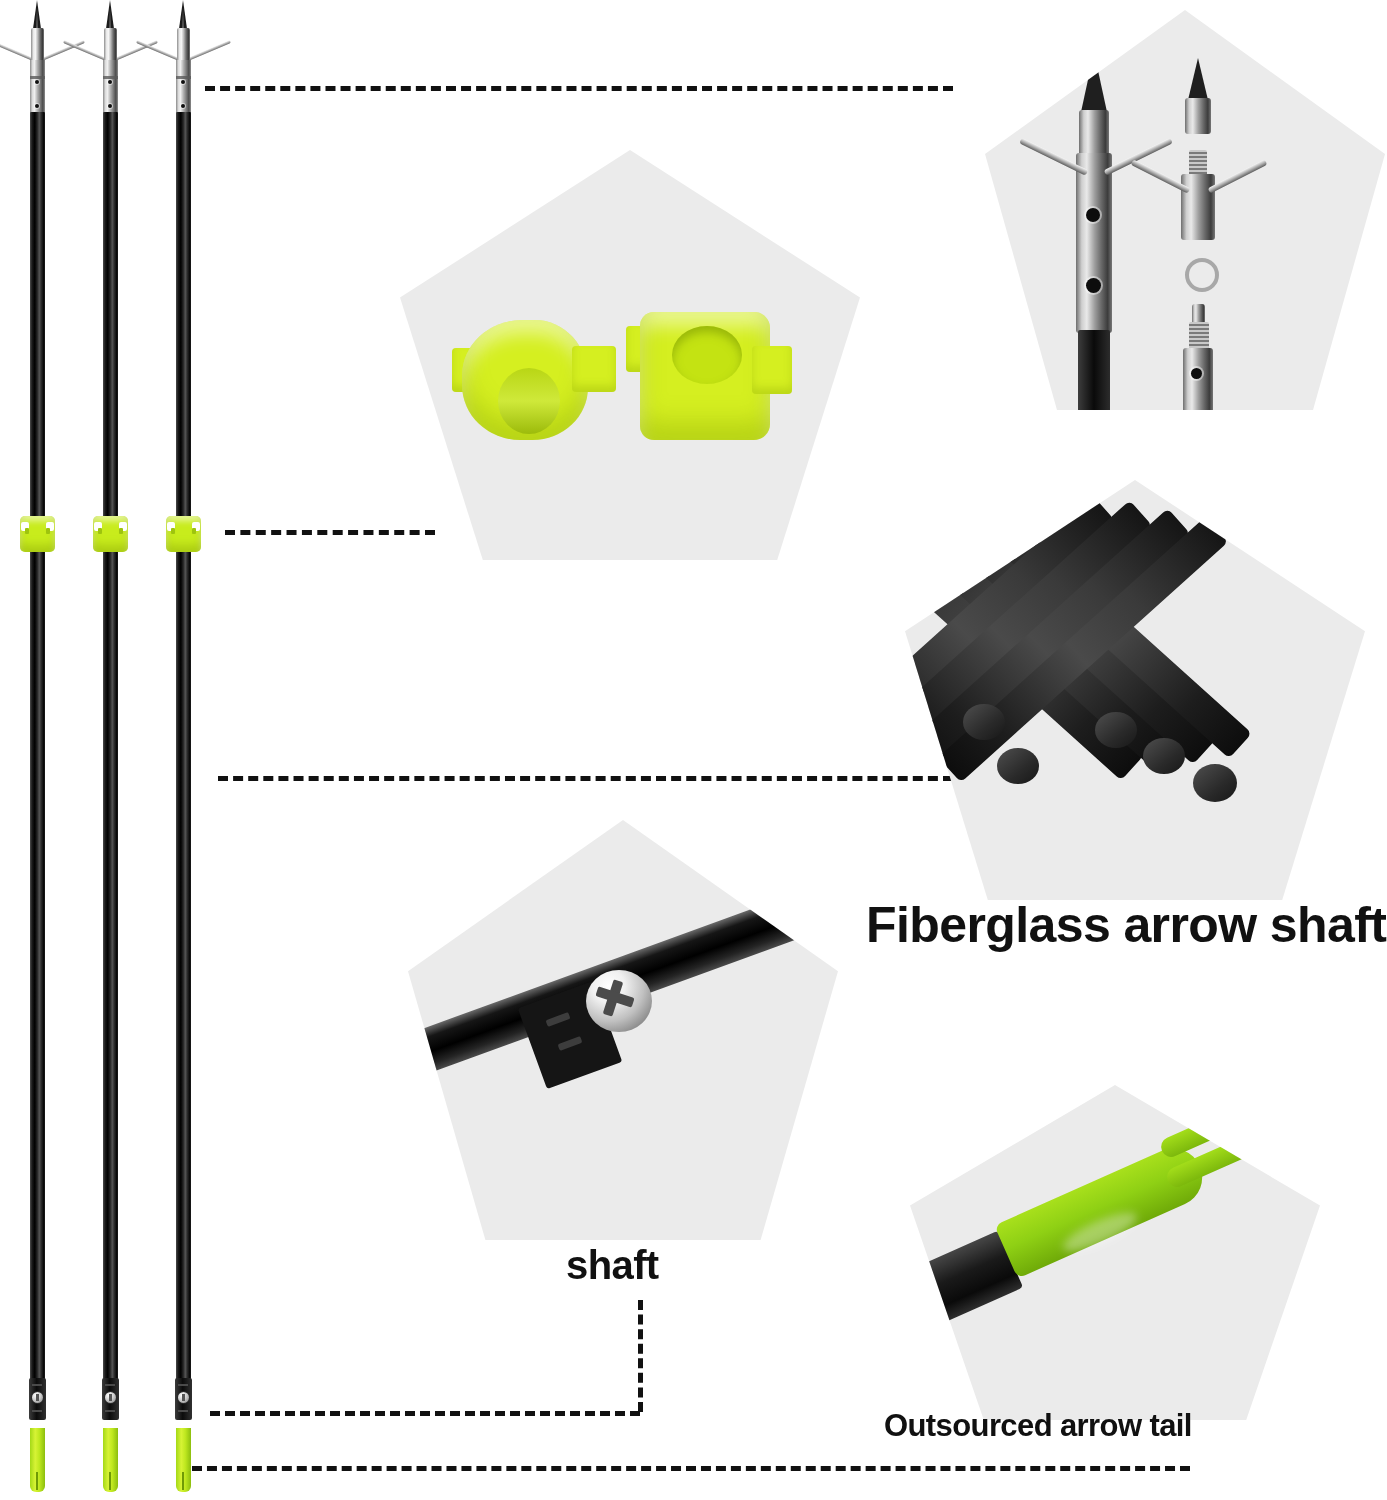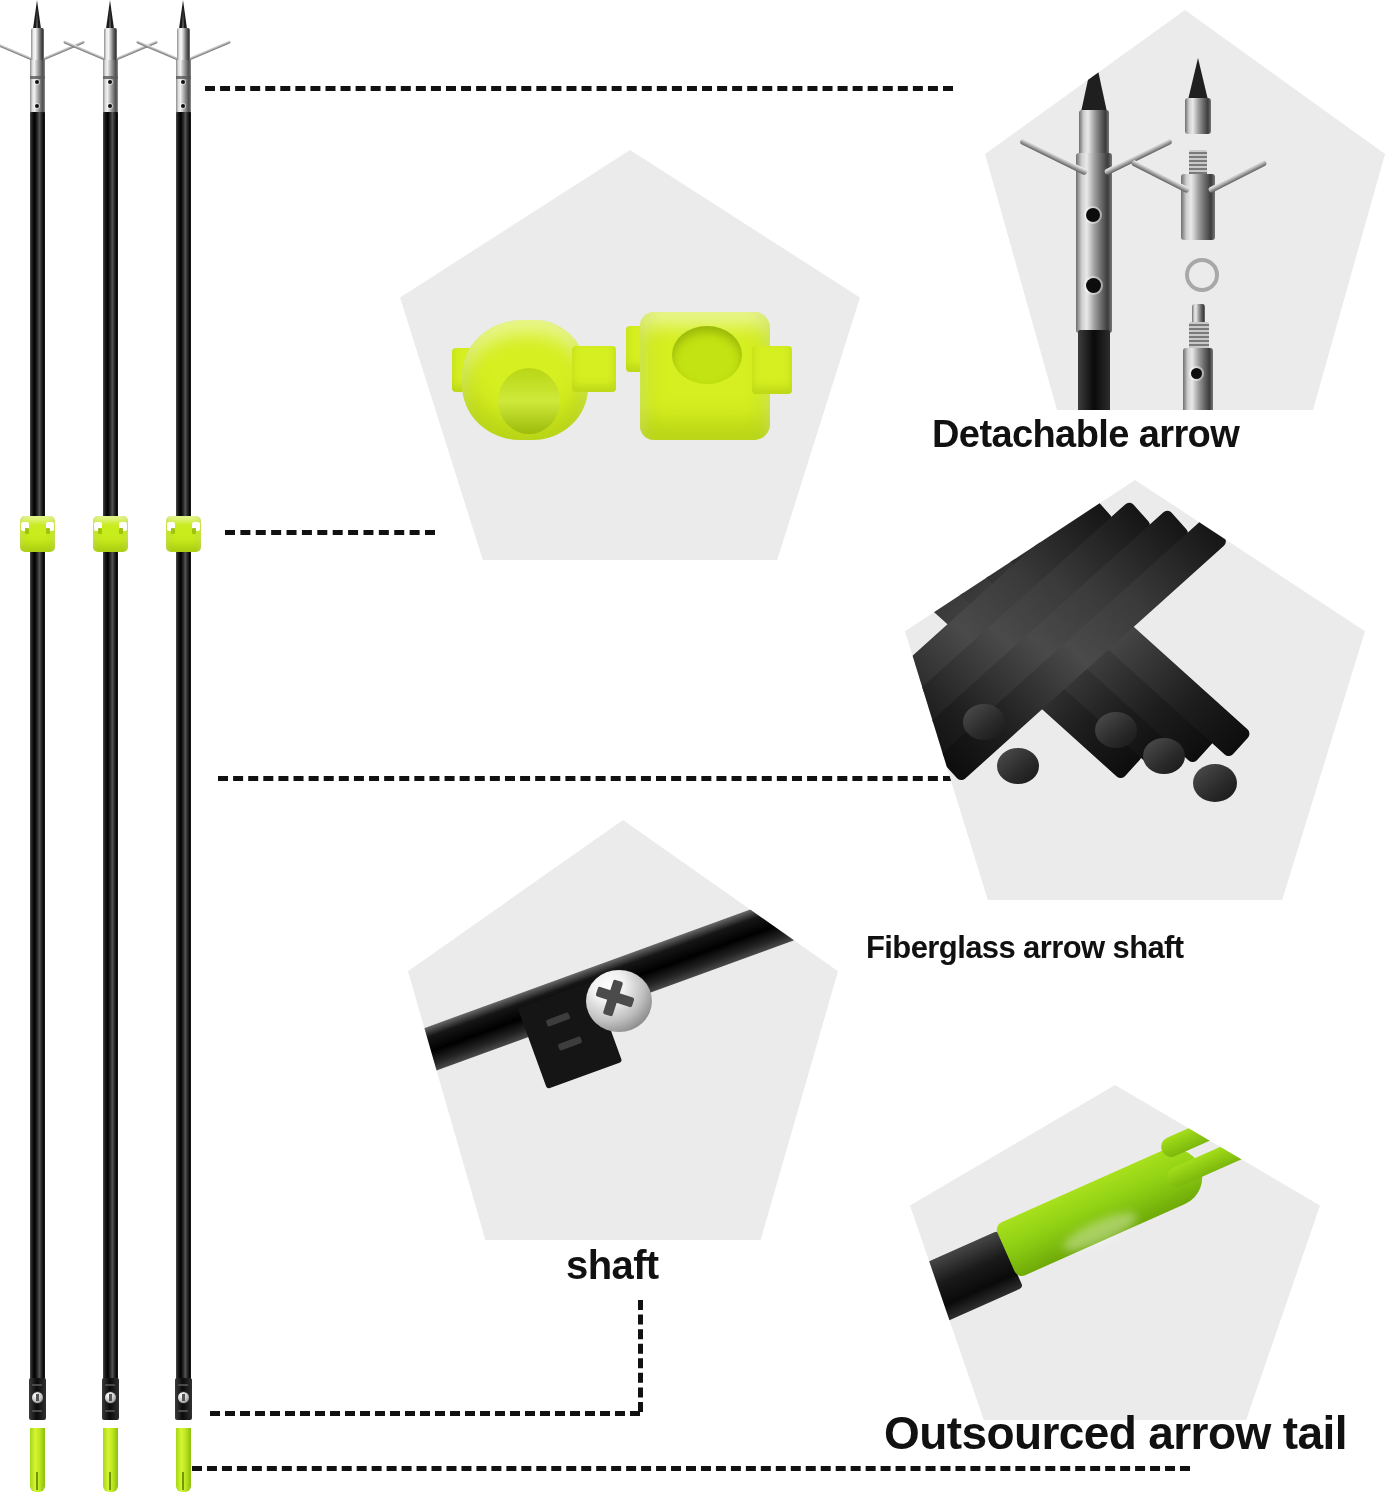--- a/index.html
+++ b/index.html
@@ -475,21 +475,20 @@
       <div class="da-barb" style="left:224px; top:178px; width:64px; transform-origin:left center; transform:rotate(-27deg);"></div>
 
       <div class="da-ring" style="left:200px; top:248px; width:26px; height:26px;"></div>
 
       <div class="da-body" style="left:207px; top:294px; width:13px; height:22px;"></div>
       <div class="da-thread" style="left:204px; top:312px; width:20px; height:30px;"></div>
       <div class="da-body" style="left:198px; top:338px; width:30px; height:70px;"></div>
       <div class="da-hole" style="left:206px; top:358px; width:11px; height:11px;"></div>
     </div>
   </div>
-  <div class="caption" style="left:932px; top:415px; font-size:38px;">Detachable arrow</div>
 
   <div class="pent" style="left:400px; top:150px; width:460px; height:410px;">
     <div class="pent-inner">
 
       <div class="ss-tab" style="left:52px; top:198px; width:40px; height:44px;"></div>
       <div class="ss-piece ss-left" style="left:62px; top:170px; width:126px; height:120px;"></div>
       <div class="ss-left-core" style="left:98px; top:218px; width:62px; height:66px;"></div>
       <div class="ss-tab" style="left:172px; top:196px; width:44px; height:46px;"></div>
 
       <div class="ss-tab" style="left:226px; top:176px; width:36px; height:46px;"></div>
@@ -510,21 +509,21 @@
       <div class="rod" style="left:274px; top:24px; width:360px; height:34px; transform-origin:left center; transform:rotate(138deg);"></div>
       <div class="rod" style="left:312px; top:32px; width:360px; height:34px; transform-origin:left center; transform:rotate(138deg);"></div>
 
       <div class="rod-end" style="left:58px; top:224px; width:42px; height:36px;"></div>
       <div class="rod-end" style="left:92px; top:268px; width:42px; height:36px;"></div>
       <div class="rod-end" style="left:190px; top:232px; width:42px; height:36px;"></div>
       <div class="rod-end" style="left:238px; top:258px; width:42px; height:36px;"></div>
       <div class="rod-end" style="left:288px; top:284px; width:44px; height:38px;"></div>
     </div>
   </div>
-  <div class="caption" style="left:866px; top:932px; font-size:31px;">Fiberglass arrow shaft</div>
+  <div class="caption" style="left:866px; top:900px; font-size:50px;">Fiberglass arrow shaft</div>
 
   <div class="pent" style="left:408px; top:820px; width:430px; height:420px;">
     <div class="pent-inner">
       <div class="st-shaft" style="left:-40px; top:230px; width:520px; transform-origin:left center; transform:rotate(-20deg);"></div>
       <div class="st-block" style="left:122px; top:172px; width:80px; height:86px; transform:rotate(-20deg);"></div>
       <div class="st-slot" style="left:138px; top:196px; width:24px; height:7px; transform:rotate(-20deg);"></div>
       <div class="st-slot" style="left:150px; top:220px; width:24px; height:7px; transform:rotate(-20deg);"></div>
       <div class="st-screw" style="left:178px; top:150px;"></div>
       <div class="st-cross" style="left:200px; top:160px; width:10px; height:36px; transform:rotate(18deg);"></div>
       <div class="st-cross2" style="left:188px; top:172px; width:38px; height:10px; transform:rotate(18deg);"></div>
@@ -534,15 +533,15 @@
 
   <div class="pent" style="left:910px; top:1085px; width:410px; height:335px;">
     <div class="pent-inner">
       <div class="tail-black" style="left:22px; top:178px; width:86px; height:62px; transform-origin:left center; transform:rotate(-24deg);"></div>
       <div class="tail-body" style="left:96px; top:138px; width:212px; height:58px; transform-origin:left center; transform:rotate(-24deg);"></div>
       <div class="tail-highlight" style="left:150px; top:136px; width:80px; height:22px; transform:rotate(-24deg);"></div>
       <div class="tail-prong" style="left:252px; top:56px; width:86px; height:20px; transform-origin:left center; transform:rotate(-24deg);"></div>
       <div class="tail-prong" style="left:258px; top:86px; width:88px; height:20px; transform-origin:left center; transform:rotate(-24deg);"></div>
     </div>
   </div>
-  <div class="caption" style="left:884px; top:1410px; font-size:46px;">Outsourced arrow tail</div>
+  <div class="caption" style="left:884px; top:1410px; font-size:31px;">Outsourced arrow tail</div>
 
 </div>
 
 </body></html>

